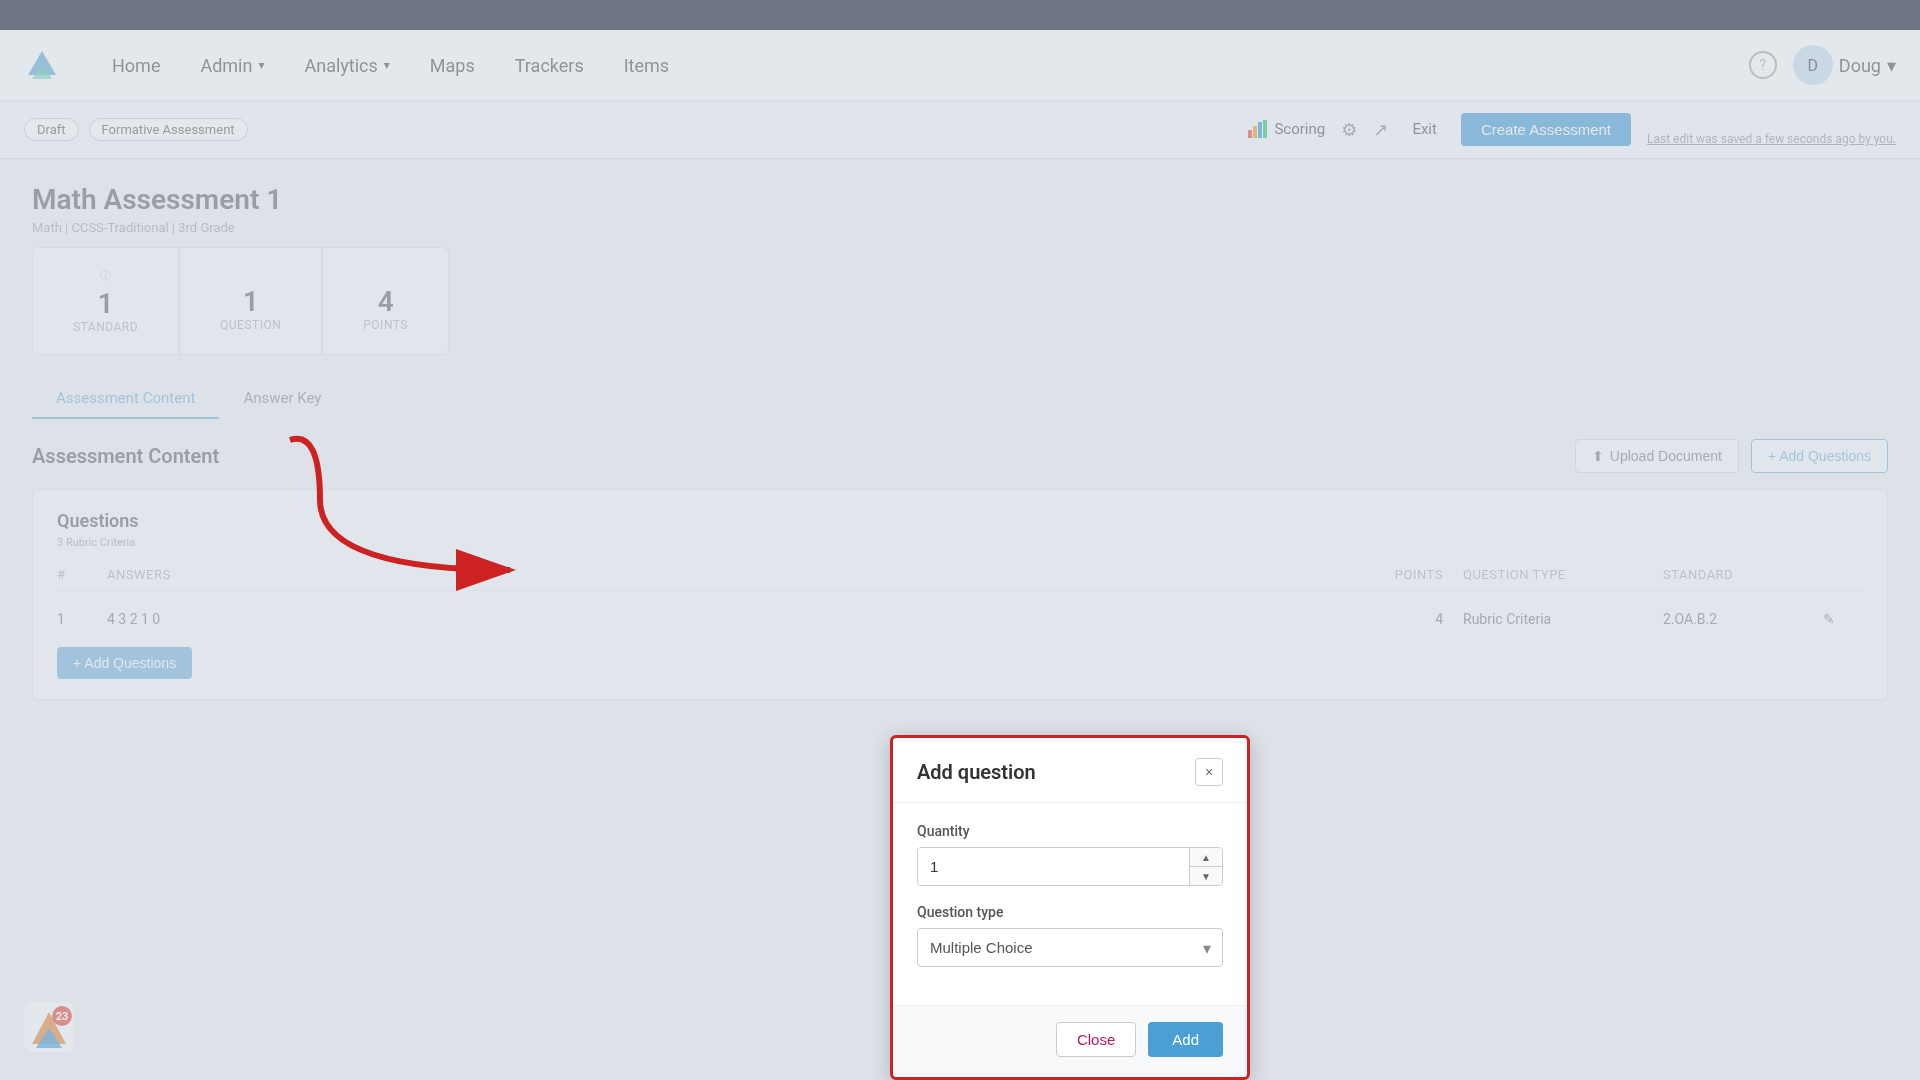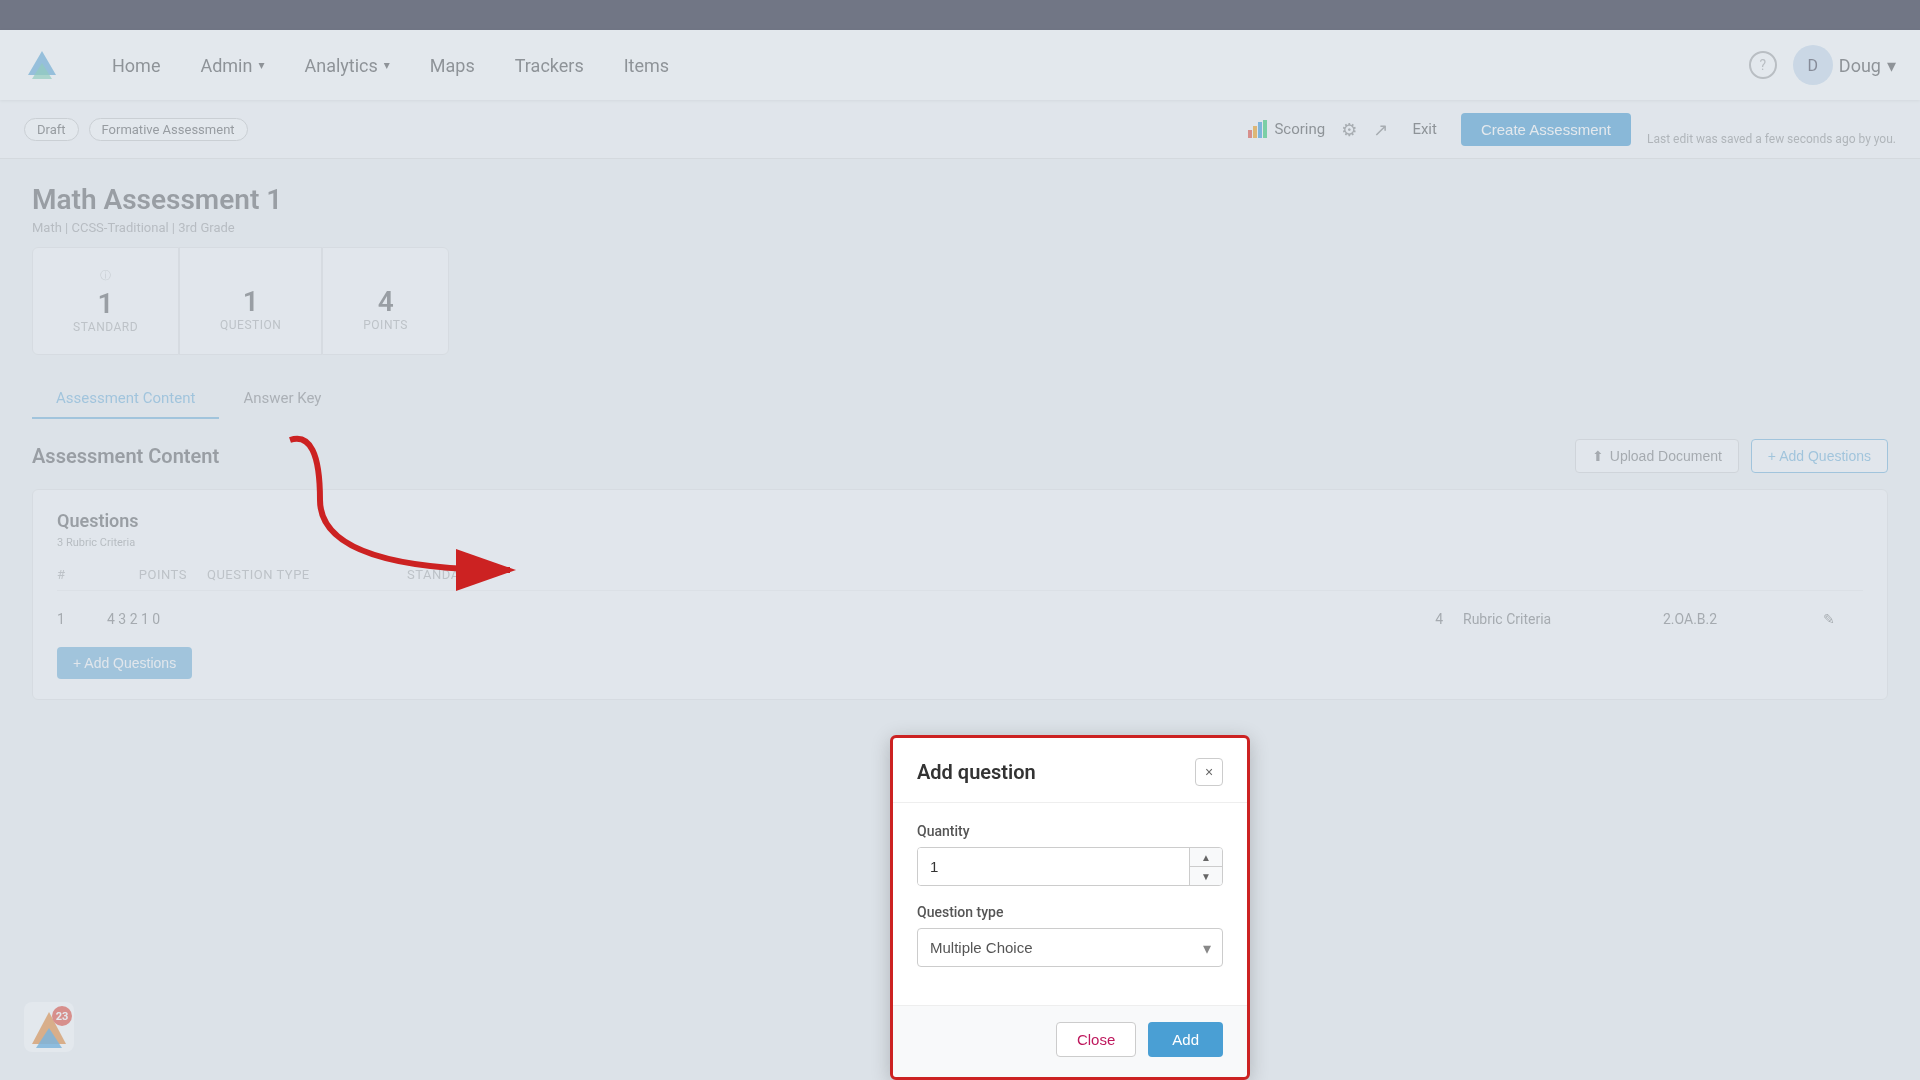--- a/index.html
+++ b/index.html
@@ -144,20 +144,21 @@
       border: none;
       padding: 8px 20px;
       border-radius: 4px;
       font-size: 15px;
       cursor: pointer;
     }
     .last-saved {
       font-size: 12px;
       color: #999;
       margin-top: 20px;
+      text-decoration: underline;
     }
 
     
     .main-content {
       padding: 24px 32px;
       position: relative;
     }
     .assessment-title {
       font-size: 28px;
       font-weight: 600;
@@ -581,20 +582,21 @@
         <span>+ Add Questions</span>
       </button>
     </div>
   </div>
 
   <div class="questions-section">
     <div class="questions-title">Questions</div>
     <div class="questions-sub">3 Rubric Criteria</div>
     <div class="table-header">
       <div class="table-col-num">#</div>
+      <div class="table-col-answers">Answers</div>
       <div class="table-col-points">Points</div>
       <div class="table-col-qtype">Question type</div>
       <div class="table-col-standard">Standard</div>
       <div class="table-col-actions"></div>
     </div>
     <div class="table-row">
       <div class="table-col-num">1</div>
       <div class="table-col-answers">4  3  2  1  0</div>
       <div class="table-col-points" style="text-align:right;">4</div>
       <div class="table-col-qtype">Rubric Criteria</div>

